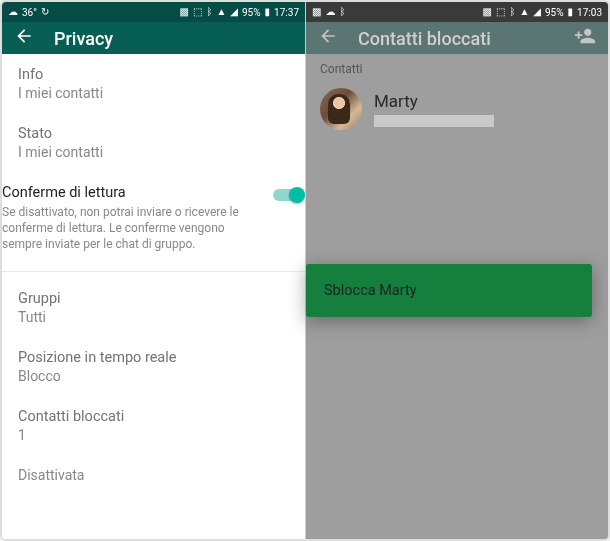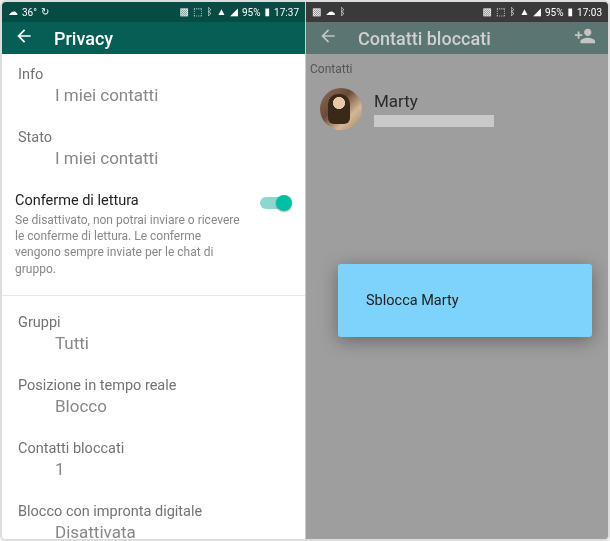--- a/index.html
+++ b/index.html
@@ -56,66 +56,66 @@
   .app-bar .back-arrow svg { width: 20px; height: 20px; fill: #fff; }
   .screen.right .app-bar .back-arrow svg { fill: #c5c5c5; }
   .app-bar .title { font-size: 18px; font-weight: 500; flex: 1; }
   .screen.right .app-bar .title { color: #d0d0d0; }
   .add-person svg { width: 22px; height: 22px; fill: #c5c5c5; }
   
   .content { flex: 1; overflow-y: auto; background: #fff; }
   .screen.right .content { background: #9e9e9e; }
   .setting-item { padding: 12px 16px; }
   .setting-item .label { font-size: 14.5px; color: #737373; margin-bottom: 2px; }
-  .setting-item .value { font-size: 17px; color: #888; margin-left: 37px; }
-  .setting-row { display: flex; align-items: flex-start; justify-content: space-between; padding: 12px 13px; }
+  .setting-item .value { font-size: 14px; color: #888; }
+  .setting-row { display: flex; align-items: flex-start; justify-content: space-between; padding: 12px 0; }
   .setting-row .text { flex: 1; padding-right: 10px; }
   .setting-row .label { font-size: 14.5px; color: #222; margin-bottom: 3px; }
   .setting-row .desc { font-size: 12px; color: #888; line-height: 1.35; }
   .divider { height: 1px; background: #e8e8e8; margin: 6px 0; }
   
   .toggle {
     width: 34px; height: 18px; position: relative; margin-top: 2px;
   }
   .toggle .track {
     width: 30px; height: 12px; background: #8fd6ce; border-radius: 10px;
     position: absolute; top: 3px; left: 2px;
   }
   .toggle .thumb {
     width: 16px; height: 16px; background: #00bfa5; border-radius: 50%;
     position: absolute; top: 1px; right: 0;
     box-shadow: 0 1px 2px rgba(0,0,0,0.3);
   }
   
-  .section-header { font-size: 12px; color: #555; padding: 8px 4px 4px; }
+  .section-header { font-size: 12px; color: #555; padding: 8px 14px 4px; }
   .contact-row {
     display: flex; align-items: center; padding: 8px 14px; gap: 12px;
   }
   .avatar {
     width: 42px; height: 42px; border-radius: 50%; overflow: hidden;
     background: linear-gradient(135deg, #8a6d5a 0%, #6b4a3a 40%, #d4b896 70%, #a0826d 100%);
     flex-shrink: 0;
     position: relative;
   }
   .avatar::after{
     content:""; position:absolute; left:8px; top:6px; width:22px; height:30px;
     background: radial-gradient(circle at 50% 30%, #e8c8a8 0%, #e8c8a8 25%, transparent 26%),
                 linear-gradient(#3a2818,#3a2818);
     border-radius: 10px 10px 6px 6px;
   }
   .contact-info .name { font-size: 17px; color: #2a2a2a; margin-bottom: 4px; }
   .contact-info .sub { width: 120px; height: 12px; background: #c9c9c9; }
   
   .popup {
     position: absolute;
-    left: 32px; right: 16px; top: 262px;
-    background: #7dd3fc;
+    left: 0; right: 16px; top: 262px;
+    background: #15803d;
     border-radius: 3px;
     box-shadow: 0 4px 18px rgba(0,0,0,0.35);
-    padding: 28px;
+    padding: 18px;
   }
   .popup-item { font-size: 14.5px; color: #222; }
   
   .sicn { display:inline-block; line-height:1; }
 </style>
 </head>
 <body>
 
 <div class="container">
 
@@ -180,21 +180,20 @@
         <div class="label">Posizione in tempo reale</div>
         <div class="value">Blocco</div>
       </div>
 
       <div class="setting-item">
         <div class="label">Contatti bloccati</div>
         <div class="value">1</div>
       </div>
 
       <div class="setting-item">
-        <div class="label">Blocco con impronta digitale</div>
         <div class="value">Disattivata</div>
       </div>
     </div>
   </div>
 
   <div class="screen right">
     <div class="status-bar">
       <div class="status-left">
         <span class="sicn">▩</span>
         <span class="sicn">☁</span>

